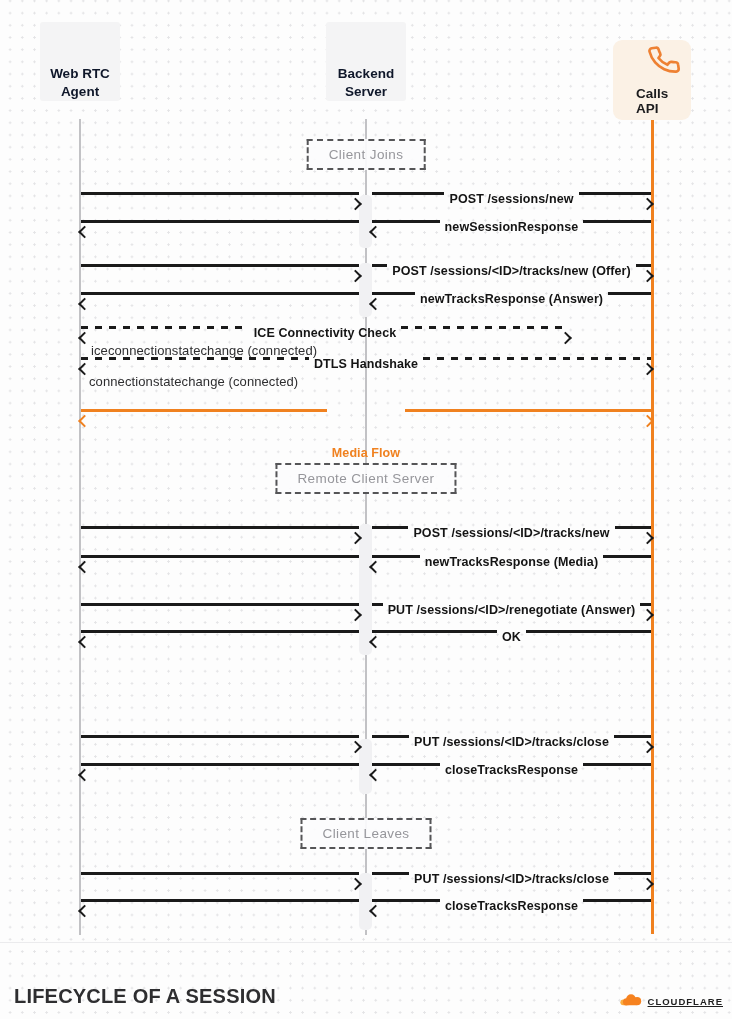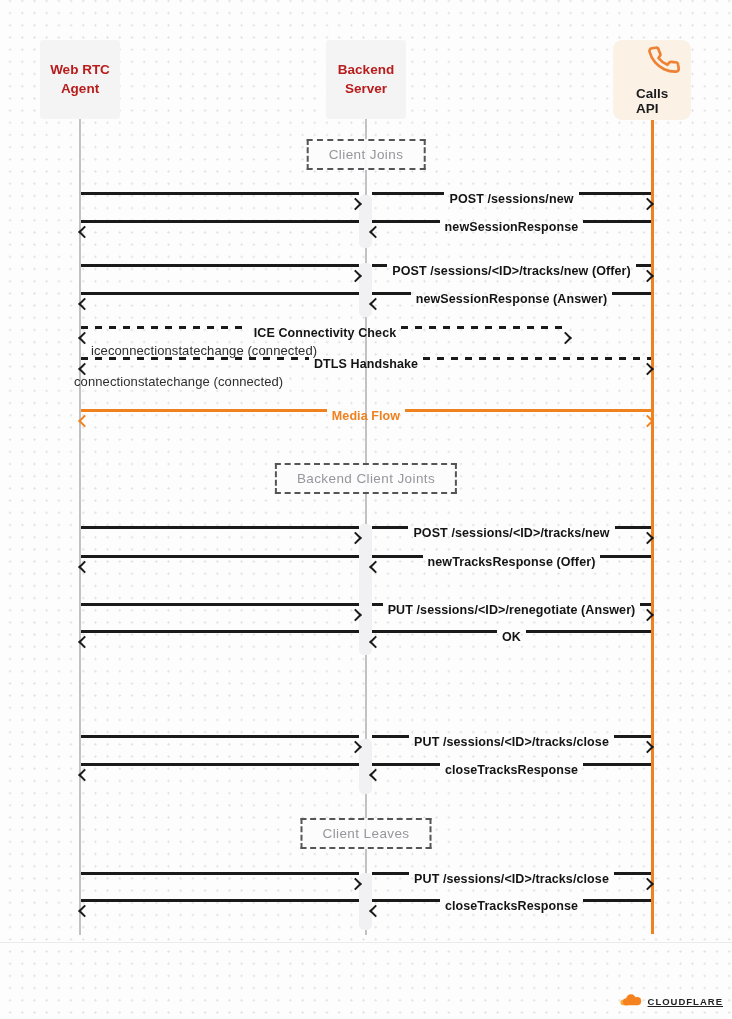--- a/index.html
+++ b/index.html
@@ -11,24 +11,24 @@
     overflow:hidden;
   }
   .page {
     position:absolute; inset:0;
     background-image:radial-gradient(circle,#E4E4E6 1.15px, transparent 1.3px);
     background-size:12.2px 12.2px;
     background-position:4px 7px;
   }
   
   .actor {
-    position:absolute; top:40px; width:80px; height:79px;
+    position:absolute; top:22px; width:80px; height:79px;
     background:#F4F4F5; border-radius:3px;
-    display:flex; flex-direction:column; align-items:center; justify-content:center;
-    font-weight:bold; font-size:13.5px; line-height:1.35; color:#b91c1c; text-align:center;
+    display:flex; flex-direction:column; align-items:center; justify-content:flex-end;
+    font-weight:bold; font-size:13.5px; line-height:1.35; color:#0f172a; text-align:center;
   }
   .actor-api {
     position:absolute; top:40px; left:613px; width:78px; height:80px;
     background:#FBF1E5; border-radius:9px;
     display:flex; flex-direction:column; align-items:center; justify-content:center; gap:7px;
     font-weight:bold; font-size:13.5px; color:#1C1C1E;padding-left:23px;
   }
   
   .lifeline { position:absolute; top:119px; height:816px; width:2px; background:#C2C2C5; }
   .lifeline.orange { top:120px; height:814px; width:2.5px; background:#F0811F; }
@@ -37,21 +37,21 @@
   .msg { position:absolute; height:24px; display:flex; }
   .msg .line { flex:1 1 10px; min-width:6px; height:2.5px; background:#1A1A1A; }
   .msg.dashed .line {
     background:repeating-linear-gradient(90deg,#1A1A1A 0 7px,transparent 7px 14px);
   }
   .msg.orange .line { background:#F0811F; }
   .msg-label {
     white-space:nowrap; font-weight:bold; font-size:12.5px; color:#141414;
     padding:0 5px; letter-spacing:0.1px;
   }
-  .msg.orange .msg-label { color:#F0811F; }
+  .msg.orange .msg-label { color:#F0811F;margin-top:37px; }
   .chev { position:absolute; width:9px; height:9px; top:50%; border:0 solid #1A1A1A; }
   .chev-r { right:-1px; border-width:2.5px 2.5px 0 0; transform:translateY(-50%) rotate(45deg); }
   .chev-l { left:-1px;  border-width:2.5px 0 0 2.5px; transform:translateY(-50%) rotate(-45deg); }
   .msg.orange .chev { border-color:#F0811F; }
   .sublabel {
     position:absolute; font-size:13px; color:#2E2E30; white-space:nowrap; letter-spacing:0.1px;
   }
   
   .step {
     position:absolute; left:366px; transform:translateX(-50%);
@@ -129,21 +129,21 @@
   <div class="msg" style="top:264px;left:372px;width:279px">
     <div class="line"></div>
     <span class="msg-label">POST /sessions/&lt;ID&gt;/tracks/new (Offer)</span>
     <div class="line"></div>
     <span class="chev chev-r"></span>
   </div>
 
   <div class="msg" style="top:292px;left:372px;width:279px">
     <span class="chev chev-l"></span>
     <div class="line"></div>
-    <span class="msg-label">newSessionResponse (Answer)</span>
+    <span class="msg-label">newTracksResponse (Answer)</span>
     <div class="line"></div>
   </div>
   <div class="msg" style="top:292px;left:81px;width:278px">
     <span class="chev chev-l"></span>
       <div class="line"></div>
   </div>
 
   <div class="msg dashed" style="top:326px;left:81px;width:488px">
     <span class="chev chev-l"></span>
     <div class="line"></div>
@@ -153,21 +153,21 @@
   </div>
   <span class="sublabel" style="left:91px;top:343px">iceconnectionstatechange (connected)</span>
 
   <div class="msg dashed" style="top:357px;left:81px;width:570px">
     <span class="chev chev-l"></span>
     <div class="line"></div>
     <span class="msg-label">DTLS Handshake</span>
     <div class="line"></div>
     <span class="chev chev-r"></span>
   </div>
-  <span class="sublabel" style="left:74px;top:374px">connectionstatechange (connected)</span>
+  <span class="sublabel" style="left:89px;top:374px">connectionstatechange (connected)</span>
 
   <div class="msg orange" style="top:409px;left:81px;width:570px">
     <span class="chev chev-l"></span>
     <div class="line"></div>
     <span class="msg-label">Media Flow</span>
     <div class="line"></div>
     <span class="chev chev-r"></span>
   </div>
 
   <div class="msg" style="top:526px;left:81px;width:278px">
@@ -177,21 +177,21 @@
   <div class="msg" style="top:526px;left:372px;width:279px">
     <div class="line"></div>
     <span class="msg-label">POST /sessions/&lt;ID&gt;/tracks/new</span>
     <div class="line"></div>
     <span class="chev chev-r"></span>
   </div>
 
   <div class="msg" style="top:555px;left:372px;width:279px">
     <span class="chev chev-l"></span>
     <div class="line"></div>
-    <span class="msg-label">newTracksResponse (Offer)</span>
+    <span class="msg-label">newTracksResponse (Media)</span>
     <div class="line"></div>
   </div>
   <div class="msg" style="top:555px;left:81px;width:278px">
     <span class="chev chev-l"></span>
       <div class="line"></div>
   </div>
 
   <div class="msg" style="top:603px;left:81px;width:278px">
     <div class="line"></div>
       <span class="chev chev-r"></span>
@@ -252,24 +252,25 @@
     <div class="line"></div>
     <span class="msg-label">closeTracksResponse</span>
     <div class="line"></div>
   </div>
   <div class="msg" style="top:899px;left:81px;width:278px">
     <span class="chev chev-l"></span>
       <div class="line"></div>
   </div>
 
   <div class="step" style="top:139px">Client Joins</div>
-  <div class="step" style="top:463px">Backend Client Joints</div>
+  <div class="step" style="top:463px">Remote Client Server</div>
   <div class="step" style="top:818px">Client Leaves</div>
 
   <div class="divider"></div>
+  <div class="footer-title">LIFECYCLE OF A SESSION</div>
   <div class="brand">
     <span>
       <svg width="26" height="17" viewBox="0 0 32 20">
         <g fill="#FBAD41">
           <circle cx="6.5" cy="13.5" r="3.6"></circle>
           <rect x="6" y="12" width="6" height="5.2" rx="2"></rect>
         </g>
         <g fill="#F6821F">
           <circle cx="16" cy="9.5" r="6"></circle>
           <circle cx="23.5" cy="12" r="5"></circle>

